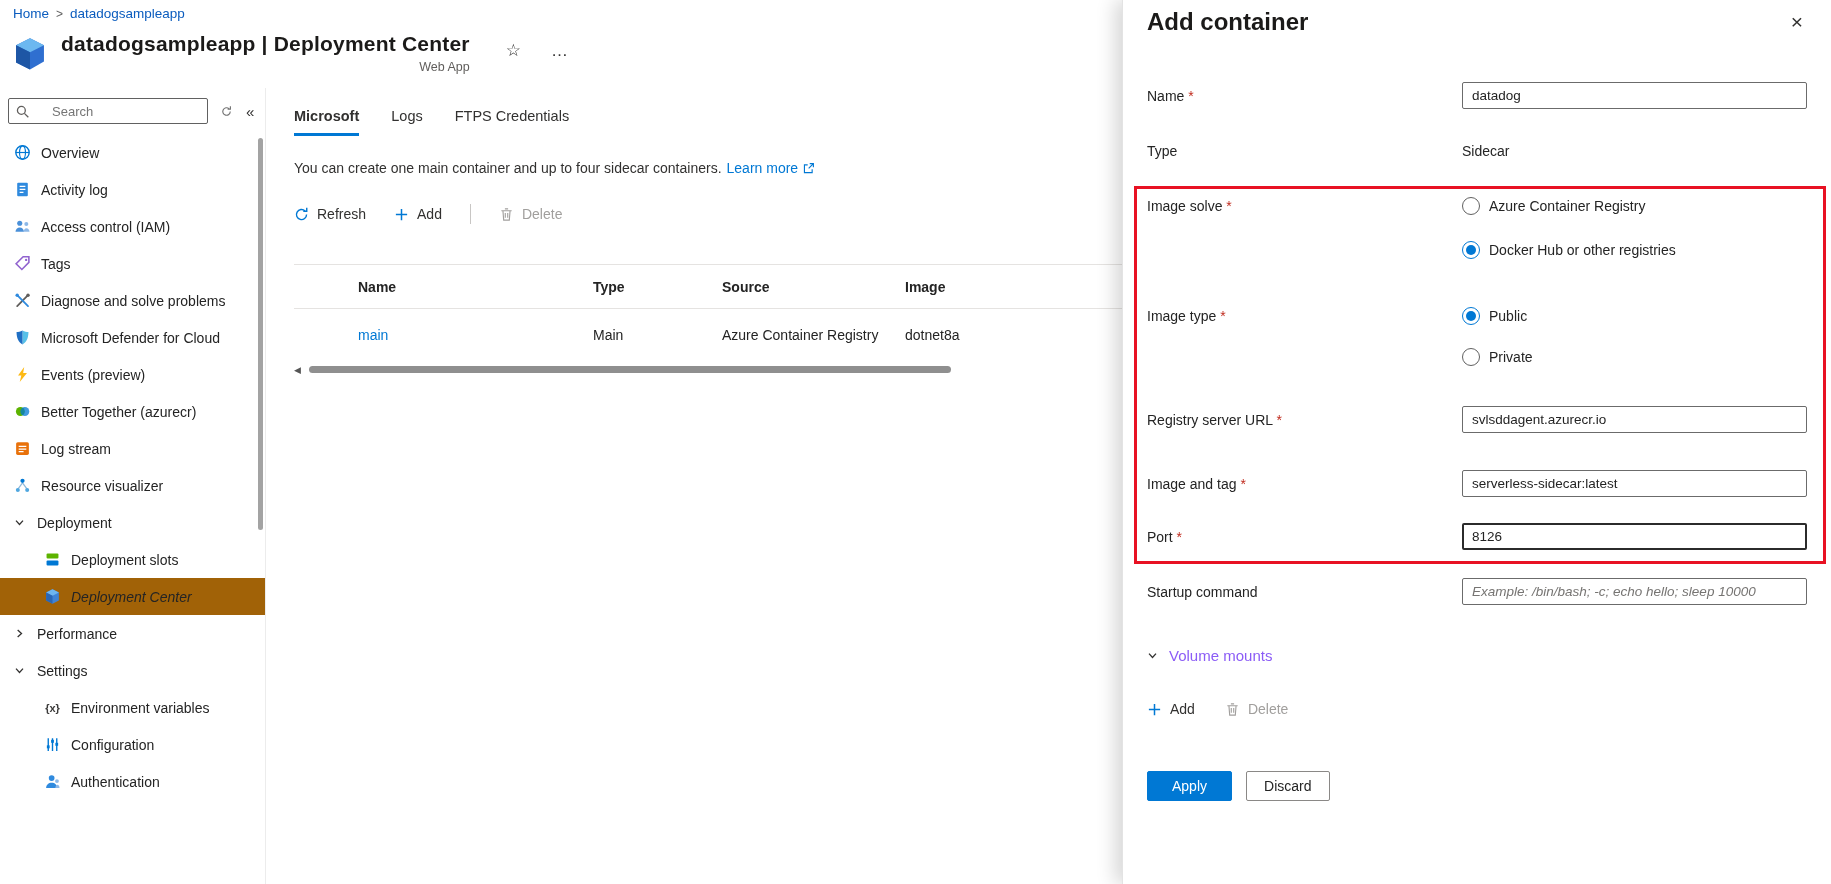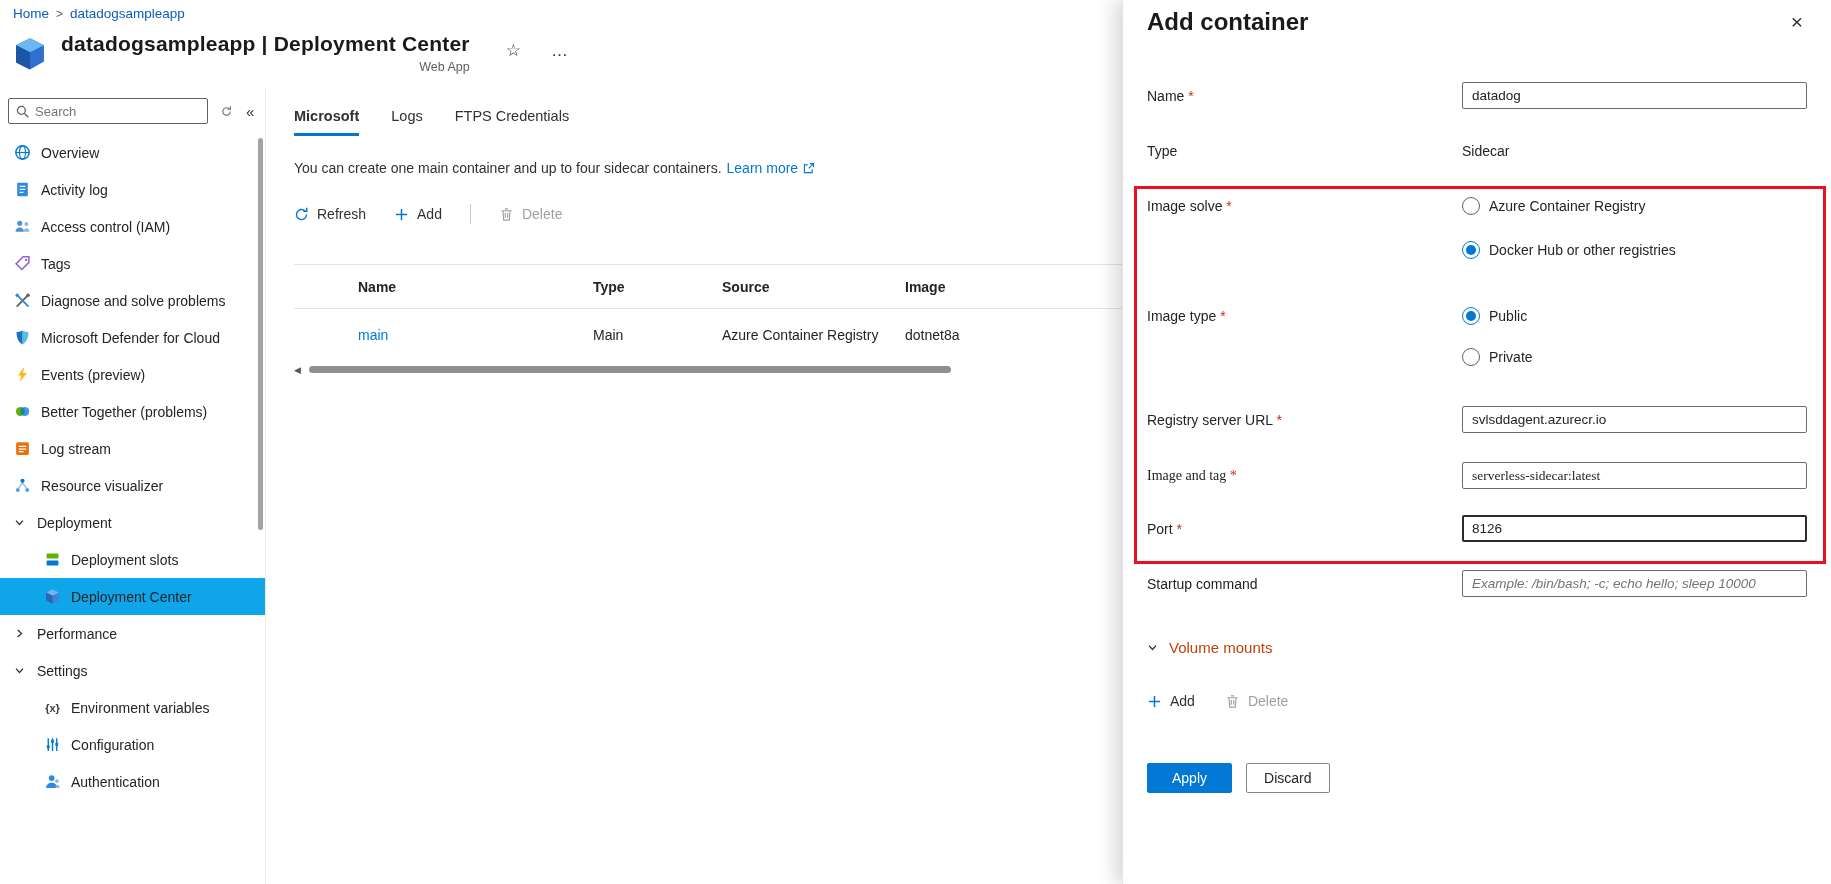--- a/index.html
+++ b/index.html
@@ -15,28 +15,28 @@
   .app-icon { width:36px; height:36px; margin-top:4px; }
   .title-wrap { margin-left:13px;text-align:right; }
   .page-title { font-size:21px; font-weight:700; color:#1b1a19; letter-spacing:.2px; }
   .page-subtitle { font-size:12.5px; color:#605e5c; margin-top:4px; }
   .header-actions { display:flex; gap:30px; margin-left:36px; margin-top:8px; color:#323130; font-size:17px; }
   .icon-btn { background:none; border:none; padding:0; font:inherit; cursor:pointer; color:#323130; }
 
   
   .sidebar { position:absolute; top:88px; left:0; width:266px; bottom:0; border-right:1px solid #ececec; background:#fff; }
   .search-row { display:flex; align-items:center; padding:10px 6px 6px 8px; }
-  .search-box { position:relative; width:200px; height:26px; border:1px solid #616161; border-radius:2px; background:#fff; }
+  .search-box { position:relative; width:200px; height:26px; border:1px solid #616161; border-radius:2px; background:#fff;padding-left:17px; }
   .search-box svg { position:absolute; left:6px; top:5px; width:15px; height:15px; }
   .search-box input { border:0; outline:0; width:100%; height:100%; padding:0 6px 0 26px; font-size:13px; font-family:inherit; color:#242424; background:transparent; }
   .mini-icon { margin-left:10px; width:16px; height:16px; display:flex; align-items:center; justify-content:center; }
   .collapse-btn { margin-left:12px; font-size:15px; color:#323130; }
   .nav { margin-top:4px; font-size:14px; }
   .nav-item { display:flex; align-items:center; height:37px; padding-left:14px; gap:10px; color:#242424; cursor:pointer; }
-  .nav-item.selected { background:#0ea5e9; }
+  .nav-item.selected { background:#a16207;font-style:italic; }
   .nav-item.sub { padding-left:44px; }
   .nav-item.group { gap:12px; }
   .nicon { width:17px; height:17px; flex:0 0 17px; }
   .chev { width:11px; height:11px; flex:0 0 11px; }
   .glyph { width:17px; flex:0 0 17px; font-size:11px; font-weight:700; color:#3b3a39; text-align:center; }
   .sidebar-scrollbar { position:absolute; right:2px; top:50px; width:5px; height:392px; background:#a3a3a3; border-radius:3px; cursor:pointer; }
 
   
   .main { position:absolute; top:88px; left:294px; right:0; bottom:0; }
   .tabs { display:flex; gap:32px; font-size:14.5px; padding-top:20px; }
@@ -77,25 +77,25 @@
   .radio-stack.gap-md { gap:23px; }
   .radio-opt { display:flex; align-items:center; gap:9px; font-size:14px; cursor:pointer; }
   .radio { width:18px; height:18px; border-radius:50%; border:1px solid #616161; position:relative; background:#fff; flex:0 0 18px; }
   .radio.checked { border-color:#0078d4; }
   .radio.checked::after { content:""; position:absolute; inset:3px; border-radius:50%; background:#0078d4; }
   .row-name { margin-top:46px; }
   .row-type { margin-top:34px; }
   .row-imgsrc { margin-top:38px; }
   .row-imgtype { margin-top:48px; }
   .row-registry { margin-top:40px; }
-  .row-imgtag { margin-top:29px;font-family:Liberation Serif, serif; }
+  .row-imgtag { margin-top:37px; }
   .row-port { margin-top:26px; }
   .row-startup { margin-top:28px; }
   .highlight-box { position:absolute; left:11px; top:186px; width:692px; height:378px; border:3px solid #e81123; pointer-events:none; z-index:1; }
-  .volume-row { margin-top:42px; display:flex; align-items:center; gap:11px; font-size:15px; color:#c2410c; cursor:pointer; }
+  .volume-row { margin-top:42px; display:flex; align-items:center; gap:11px; font-size:15px; color:#8b5cf6; cursor:pointer; }
   .volume-row .chev { width:13px; height:13px; }
   .panel-toolbar { margin-top:37px; display:flex; align-items:center; gap:30px; }
   .panel-actions { margin-top:54px; display:flex; gap:14px; }
   .btn-primary { background:#0078d4; color:#ffffff; border:1px solid #0078d4; border-radius:2px; font-size:14px; font-family:inherit; padding:0 24px; height:30px; cursor:pointer; }
   .btn-secondary { background:#fff; color:#242424; border:1px solid #8a8886; border-radius:2px; font-size:14px; font-family:inherit; padding:0 17px; height:30px; cursor:pointer; }
 </style>
 </head>
 <body>
 
 <div class="page">
@@ -200,21 +200,21 @@
           <path d="M9.6 1L3.8 9h3.1L5.4 15 12.2 6.6H8.6z" fill="#fdb913"></path>
         </svg>
         <span>Events (preview)</span>
       </div>
 
       <div class="nav-item">
         <svg class="nicon" viewBox="0 0 16 16">
           <circle cx="6" cy="8" r="4.2" fill="#5db300"></circle>
           <circle cx="10.2" cy="8" r="4.2" fill="#0078d4" opacity="0.75"></circle>
         </svg>
-        <span>Better Together (problems)</span>
+        <span>Better Together (azurecr)</span>
       </div>
 
       <div class="nav-item">
         <svg class="nicon" viewBox="0 0 16 16">
           <rect x="2" y="2" width="12" height="12" rx="1.5" fill="#e8710a"></rect>
           <path d="M4.4 6h7.2M4.4 8.5h7.2M4.4 11h4.6" stroke="#fff" stroke-width="1.2"></path>
         </svg>
         <span>Log stream</span>
       </div>
 

